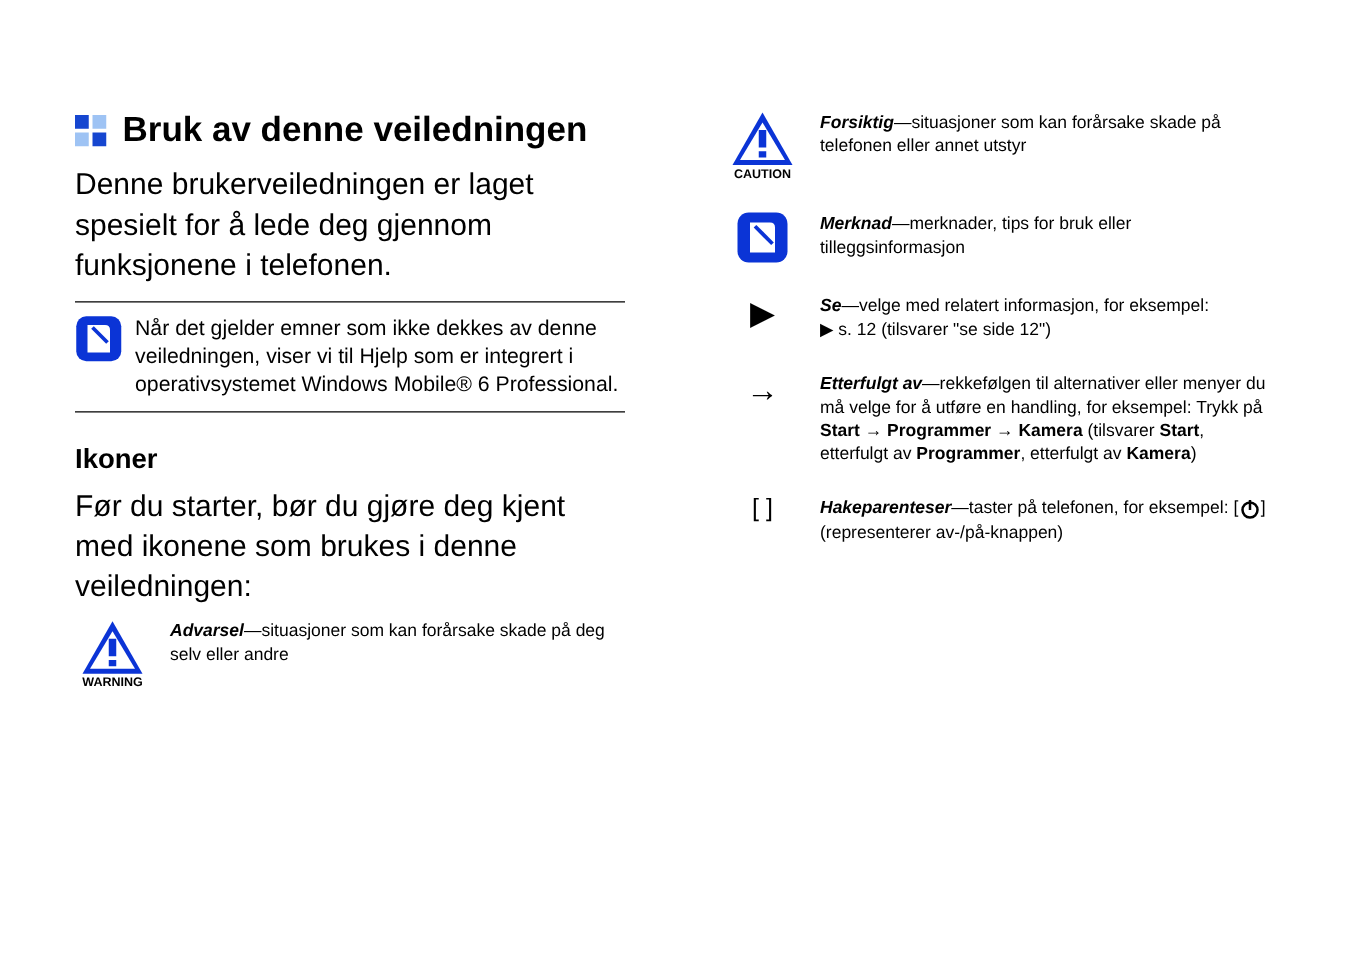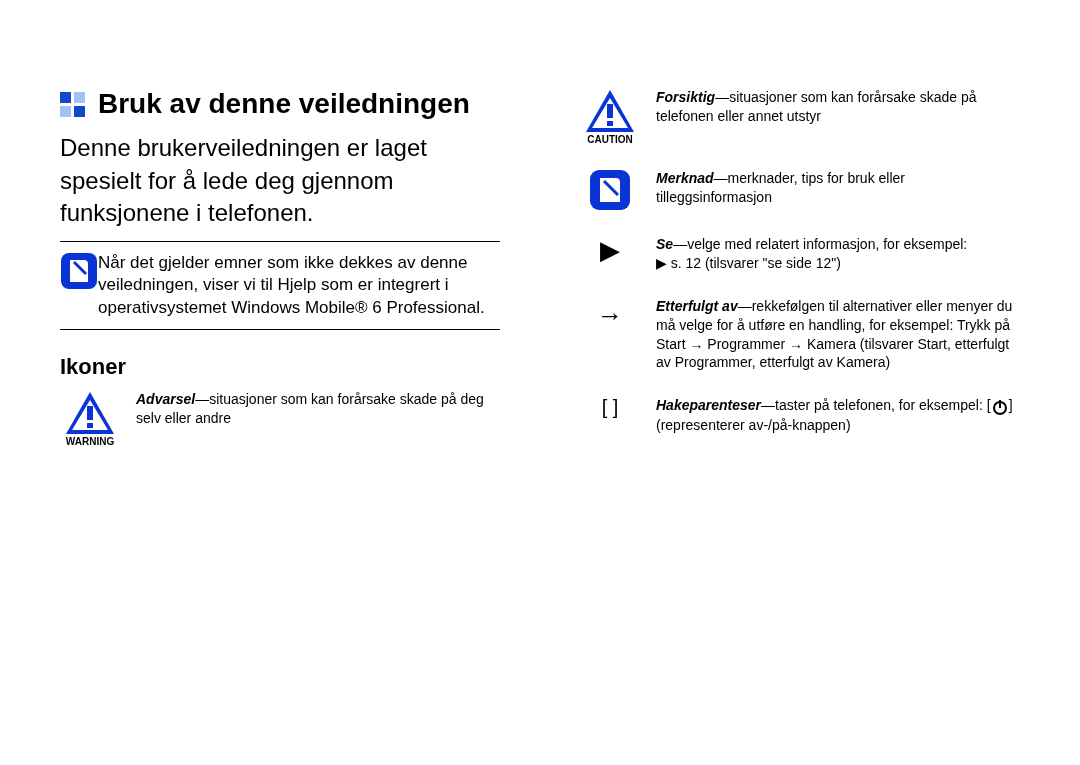--- a/index.html
+++ b/index.html
@@ -45,20 +45,21 @@
   .heading-icon {
     margin-top: 4px;
   }
   .note-block {
     border-top: 1px solid #000;
     border-bottom: 1px solid #000;
     padding: 10px 0;
     margin: 12px 0 8px 0;
     display: flex;
     align-items: flex-start;
+    gap: 10px;
   }
   .note-block .text {
     font-size: 17px;
     line-height: 1.3;
   }
   .icon-row {
     display: flex;
     align-items: flex-start;
     gap: 16px;
     margin: 0 0 24px 0;
@@ -75,21 +76,21 @@
   .icon-text {
     font-size: 14px;
     line-height: 1.35;
     flex: 1;
   }
   .italic-bold {
     font-style: italic;
     font-weight: bold;
   }
   .bold {
-    font-weight: normal;
+    font-weight: bold;
   }
   .sym-col {
     width: 60px;
     text-align: center;
     font-size: 26px;
     flex-shrink: 0;
   }
   svg { display: block; }
 </style>
 </head>
@@ -117,20 +118,21 @@
         <svg width="38" height="38">
           <rect x="1" y="1" width="36" height="36" rx="8" ry="8" fill="#0b34d6"></rect>
           <path d="M10 8 L24 8 Q28 8 28 12 L28 30 L10 30 Z" fill="#fff"></path>
           <path d="M14 10 L26 22" stroke="#0b34d6" stroke-width="3"></path>
         </svg>
       </span>
       <div class="text">Når det gjelder emner som ikke dekkes av denne veiledningen, viser vi til Hjelp som er integrert i operativsystemet Windows Mobile® 6 Professional.</div>
     </div>
 
     <h2>Ikoner</h2>
+    <p class="body-text">Før du starter, bør du gjøre deg kjent med ikonene som brukes i denne veiledningen:</p>
 
     <div class="icon-row">
       <div class="icon-cell">
         <svg width="52" height="46">
           <polygon points="26,2 50,44 2,44" fill="#0b34d6"></polygon>
           <polygon points="26,10 44,40 8,40" fill="#fff"></polygon>
           <rect x="23" y="16" width="6" height="14" fill="#0b34d6"></rect>
           <rect x="23" y="33" width="6" height="5" fill="#0b34d6"></rect>
         </svg>
         <span>WARNING</span>

